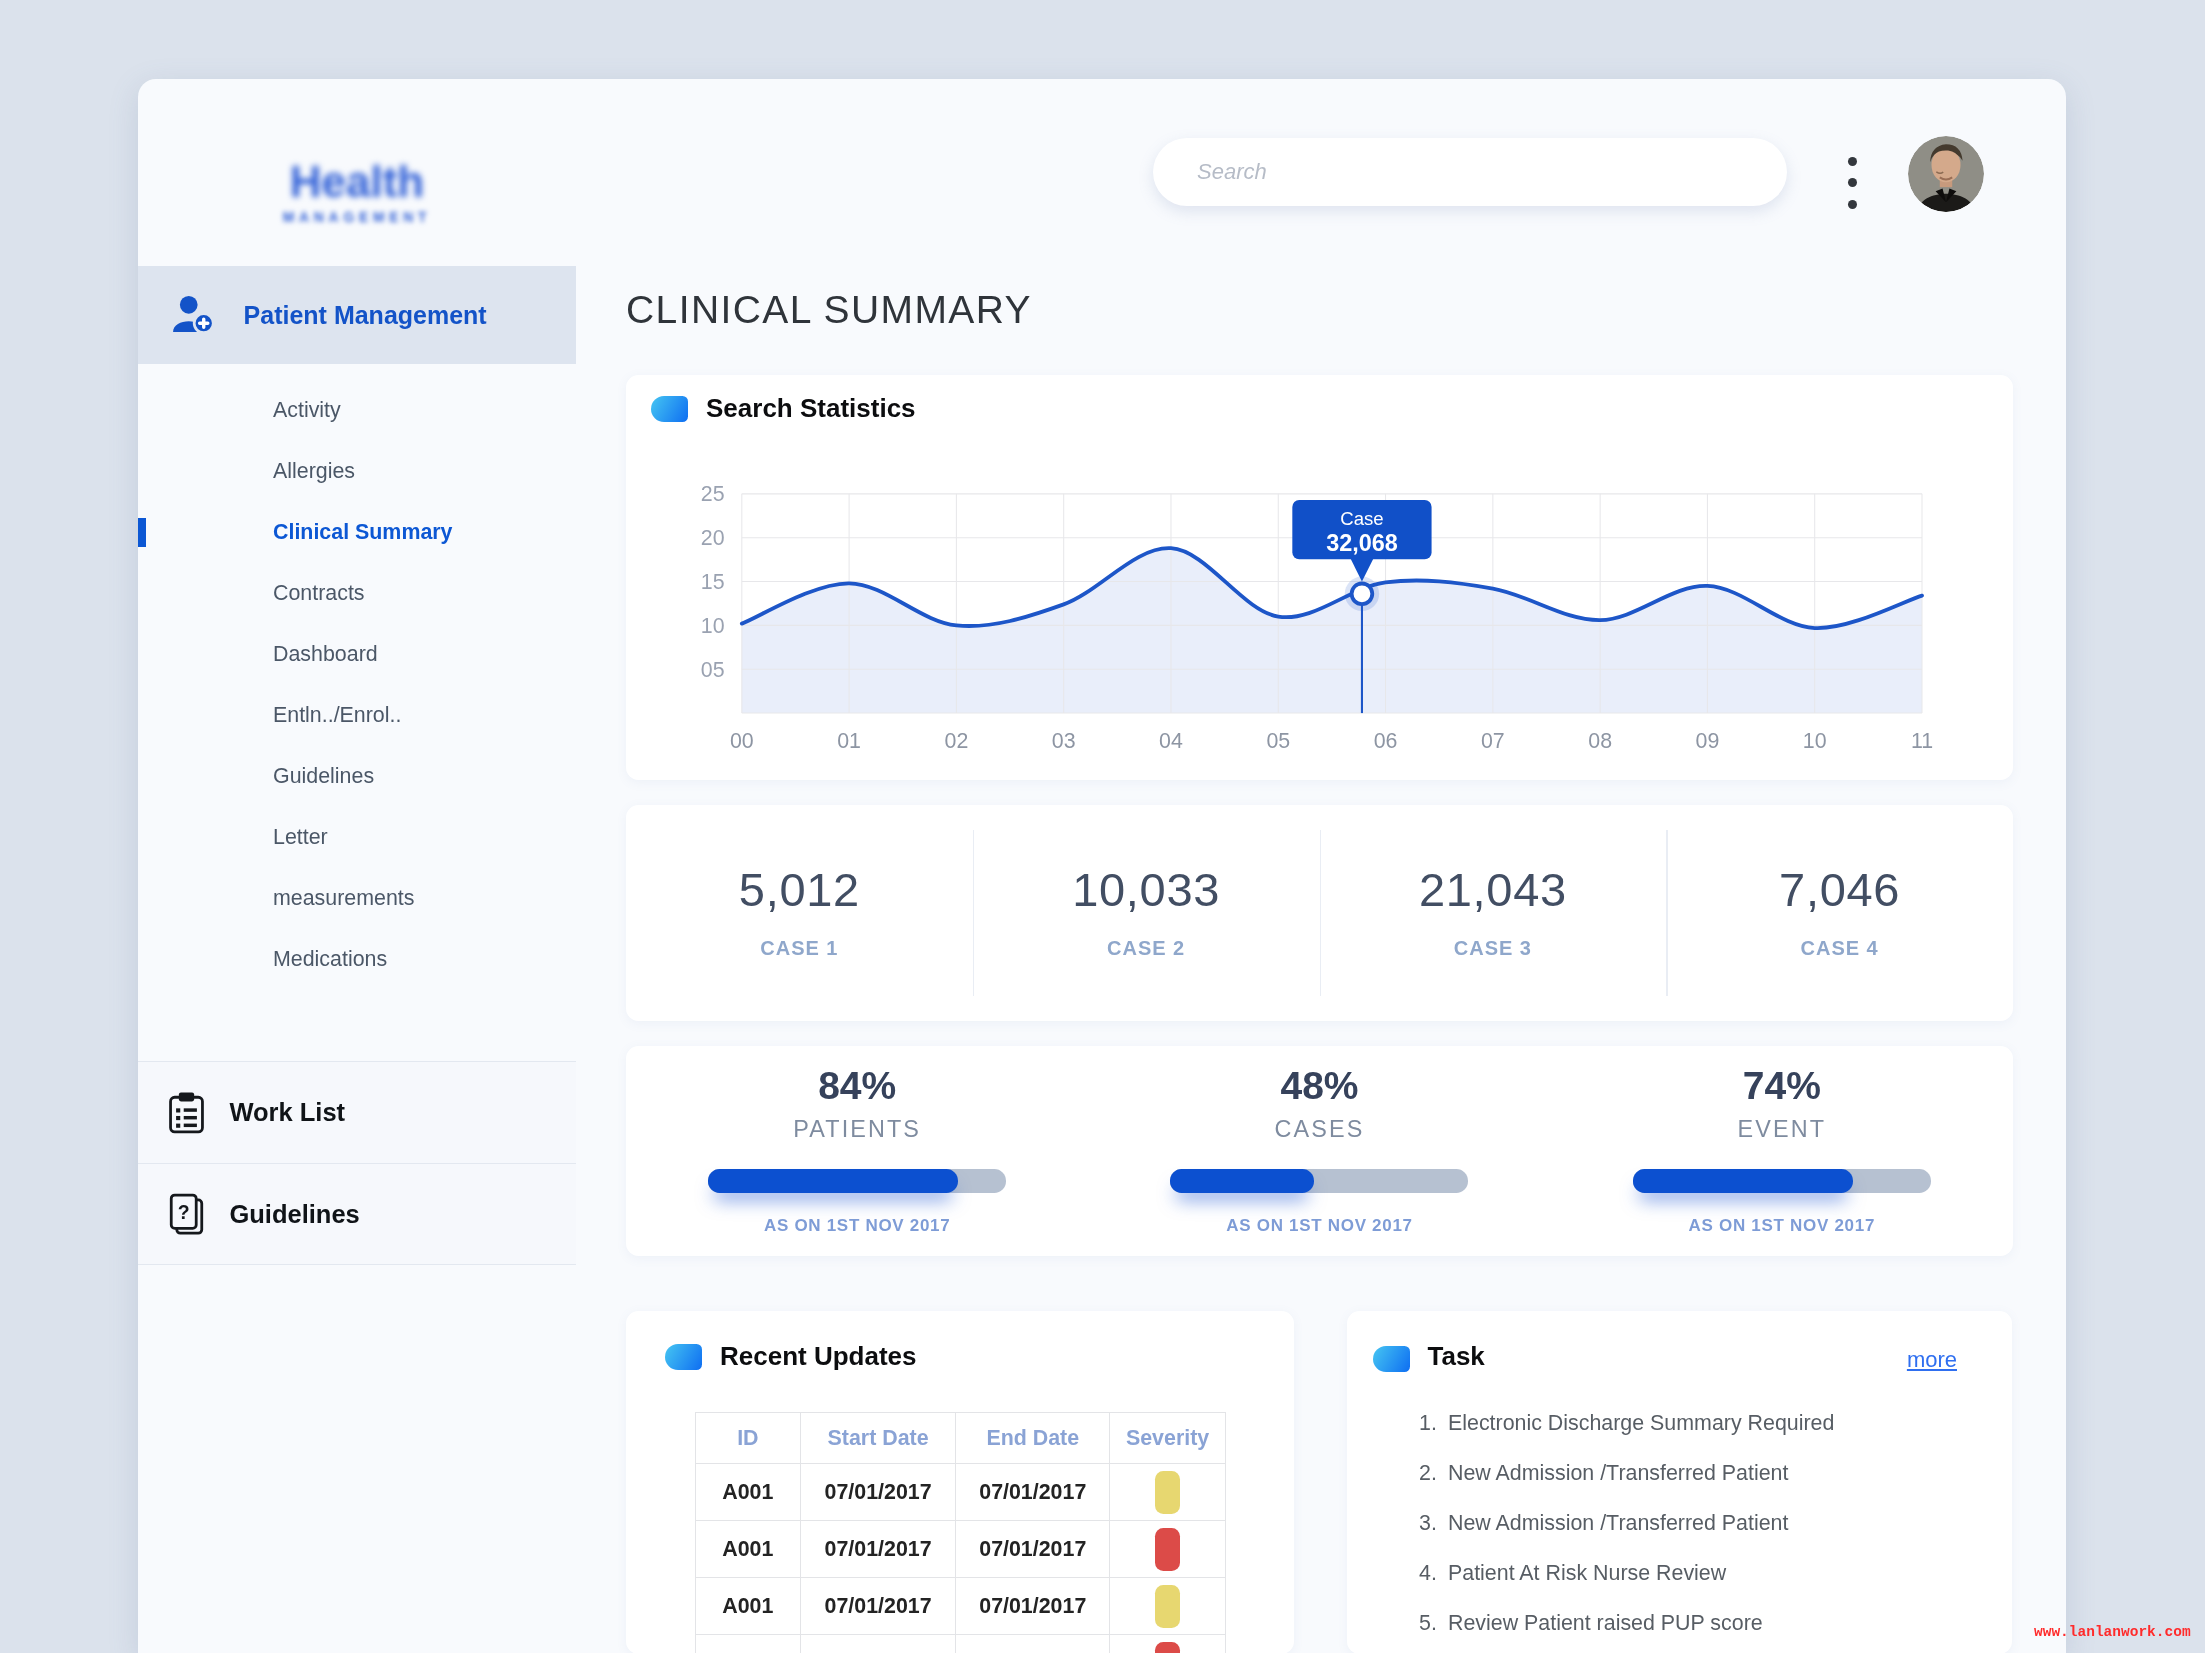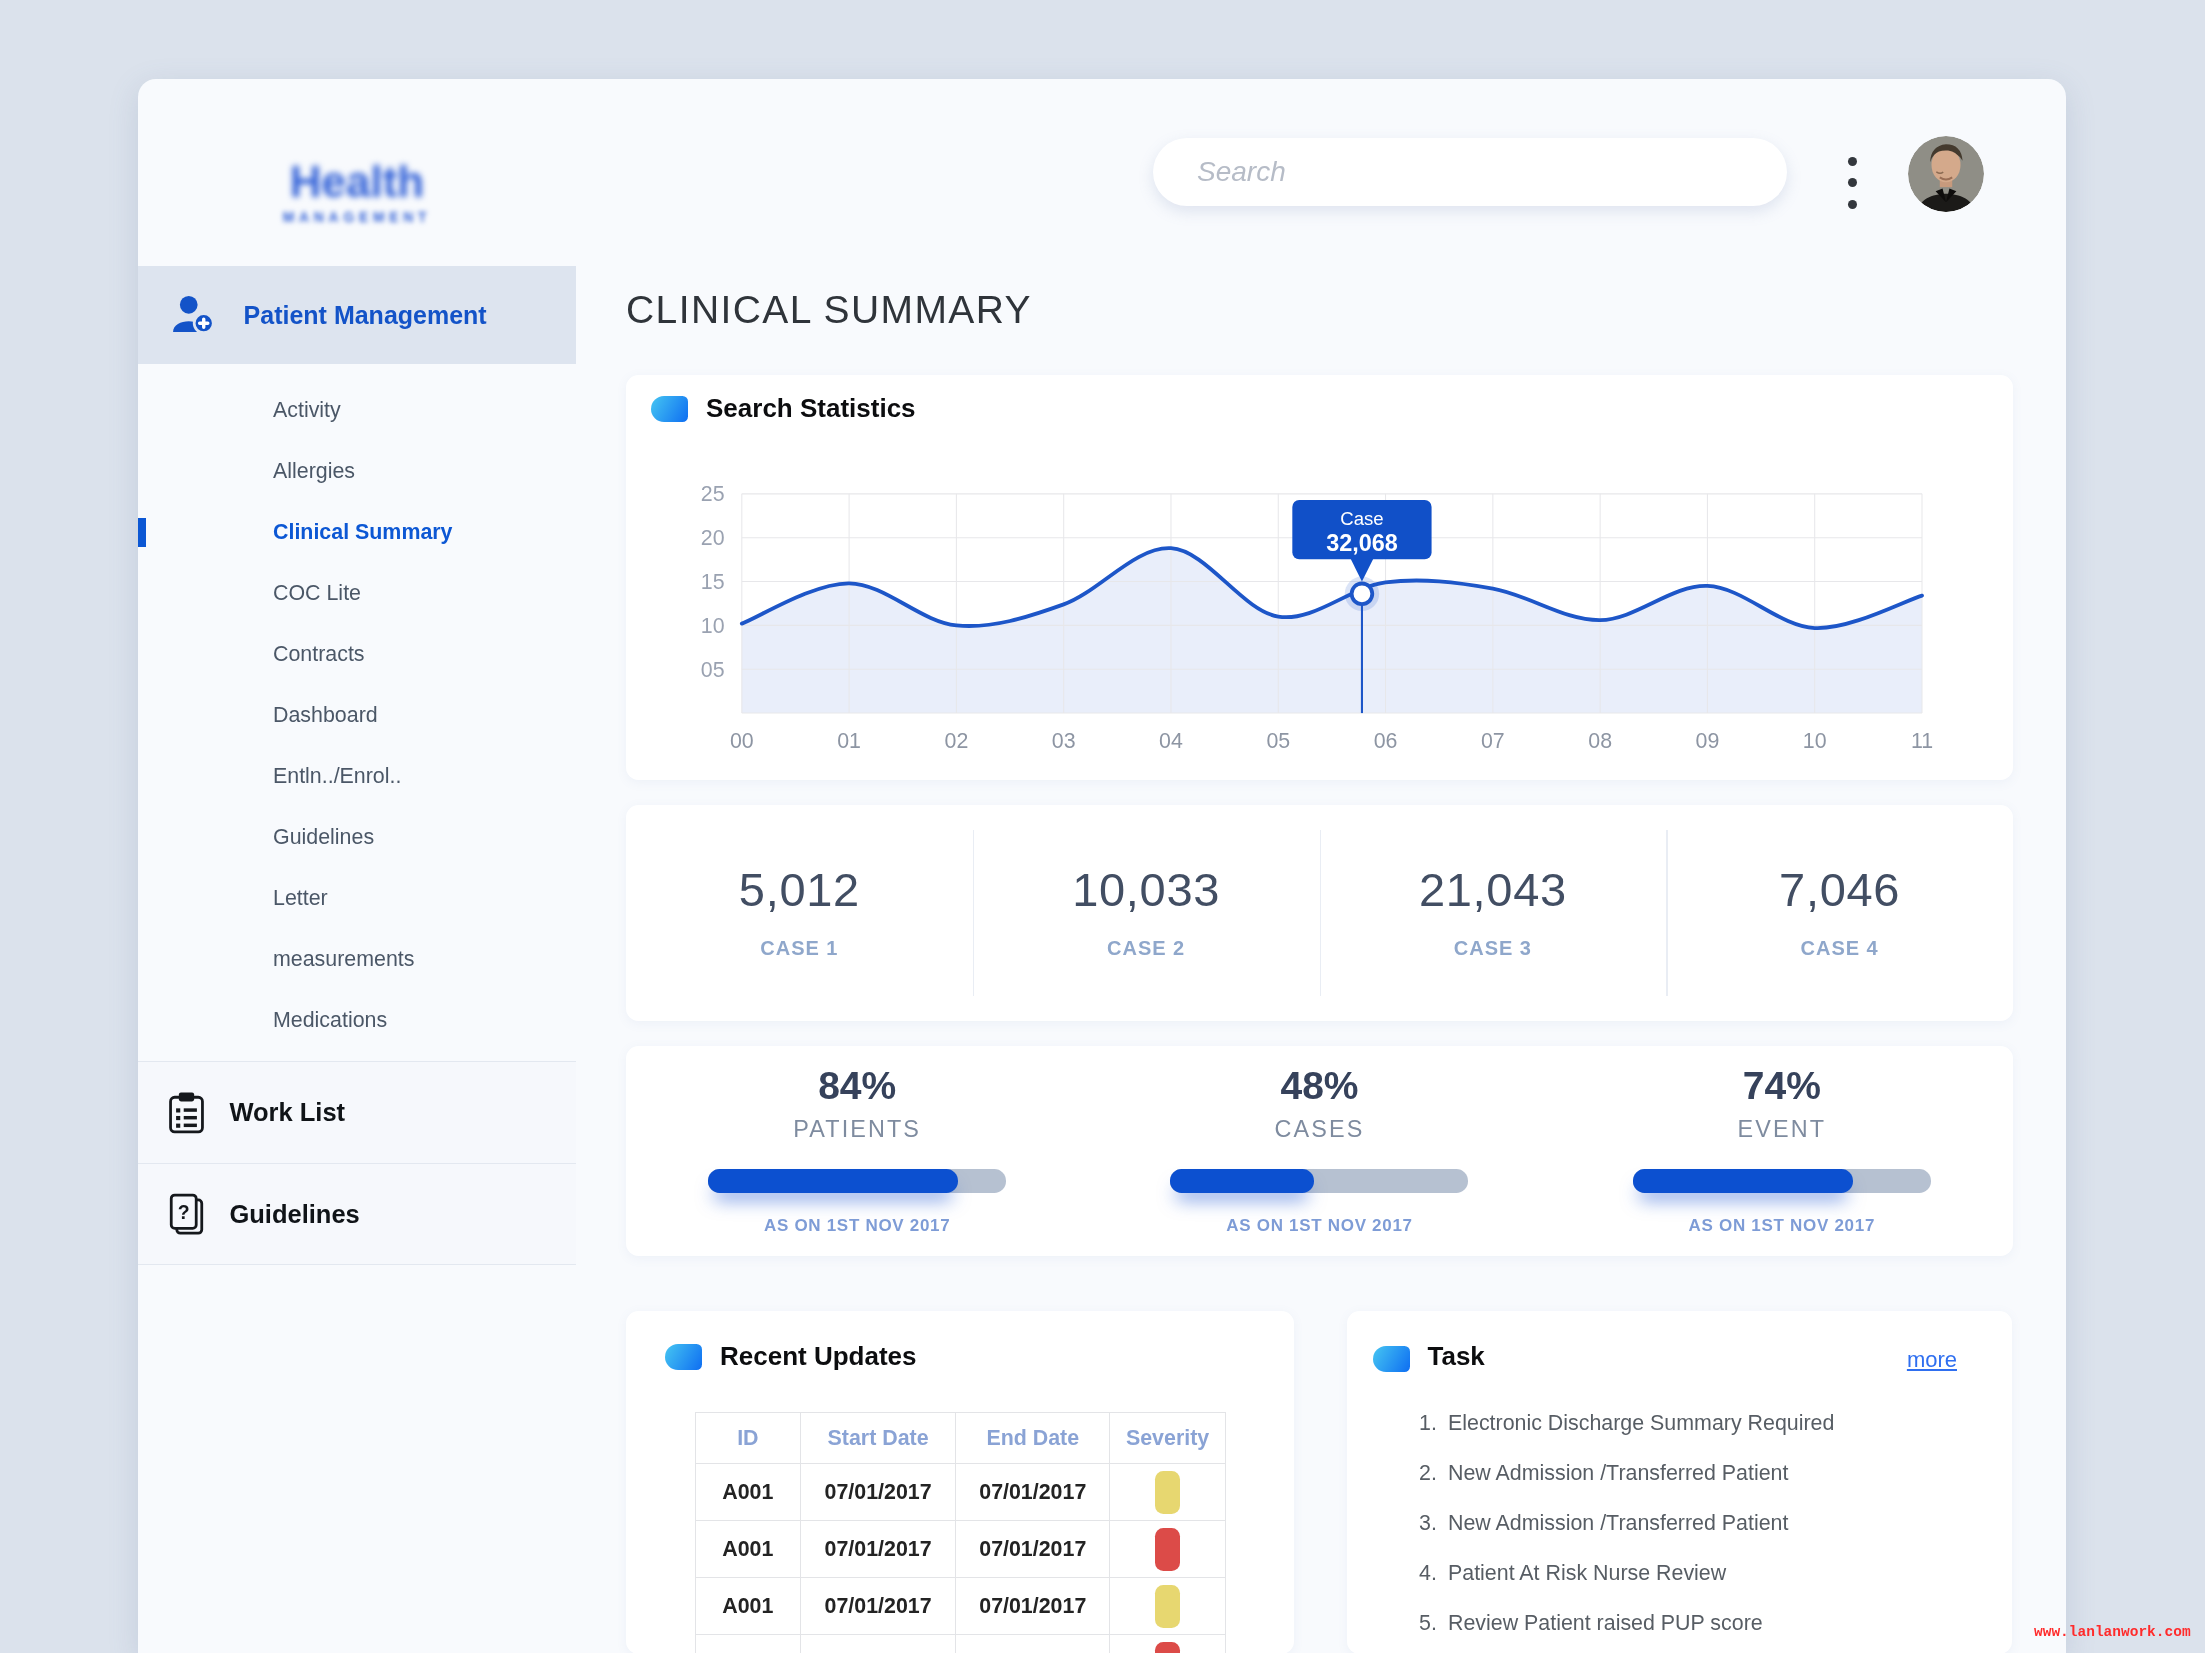--- a/index.html
+++ b/index.html
@@ -10,21 +10,21 @@
     background:#f8fafd;border-radius:18px 18px 0 0;
     box-shadow:0 8.3px 30px rgba(90,110,150,.18);overflow:hidden;}
 
   
   .logo{position:absolute;left:69px;top:81px;width:300px;text-align:center;color:#2e5ed6;}
   .logo .l1{font-size:44px;font-weight:700;filter:blur(3.4px);line-height:1;}
   .logo .l2{font-size:13.8px;font-weight:700;letter-spacing:4.8px;filter:blur(2.8px);margin-top:5.5px;}
   .search{position:absolute;left:1015px;top:59px;width:634px;height:68px;background:#fff;
     border-radius:34px;box-shadow:0 5.5px 15px rgba(120,140,185,.20);display:flex;align-items:center;}
   .search input{border:none;outline:none;background:transparent;width:100%;height:100%;
-    padding:0 27.6px 0 44px;font-size:28px;font-family:"Liberation Sans",sans-serif;color:#4a5160;}
+    padding:0 27.6px 0 44px;font-size:22px;font-family:"Liberation Sans",sans-serif;color:#4a5160;}
   .search input::placeholder{font-style:italic;color:#b6bcc7;}
   .kebab{position:absolute;left:1701px;top:72px;width:27.6px;height:63px;display:flex;
     flex-direction:column;align-items:center;justify-content:space-between;padding:5.5px 0;cursor:pointer;}
   .kebab .dot{width:9px;height:9px;border-radius:50%;background:#33373d;}
   .avatar{position:absolute;left:1770px;top:57px;width:76px;height:76px;border-radius:50%;overflow:hidden;cursor:pointer;}
 
   
   .pm-header{position:absolute;left:0;top:187px;width:438px;height:98px;background:#dde4ef;
     display:flex;align-items:center;padding-left:33px;cursor:pointer;}
   .pm-header .label{margin-left:27.6px;font-size:25px;font-weight:700;color:#1353c8;}
@@ -149,24 +149,20 @@
   <div class="menu-item">
     <span class="bar"></span>
     <span class="menu-label">Allergies</span>
   </div>
 
   <div class="menu-item active">
     <span class="bar"></span>
     <span class="menu-label">Clinical Summary</span>
   </div>
 
-  <div class="menu-item">
-    <span class="bar"></span>
-    <span class="menu-label">COC Lite</span>
-  </div>
 
   <div class="menu-item">
     <span class="bar"></span>
     <span class="menu-label">Contracts</span>
   </div>
 
   <div class="menu-item">
     <span class="bar"></span>
     <span class="menu-label">Dashboard</span>
   </div>

